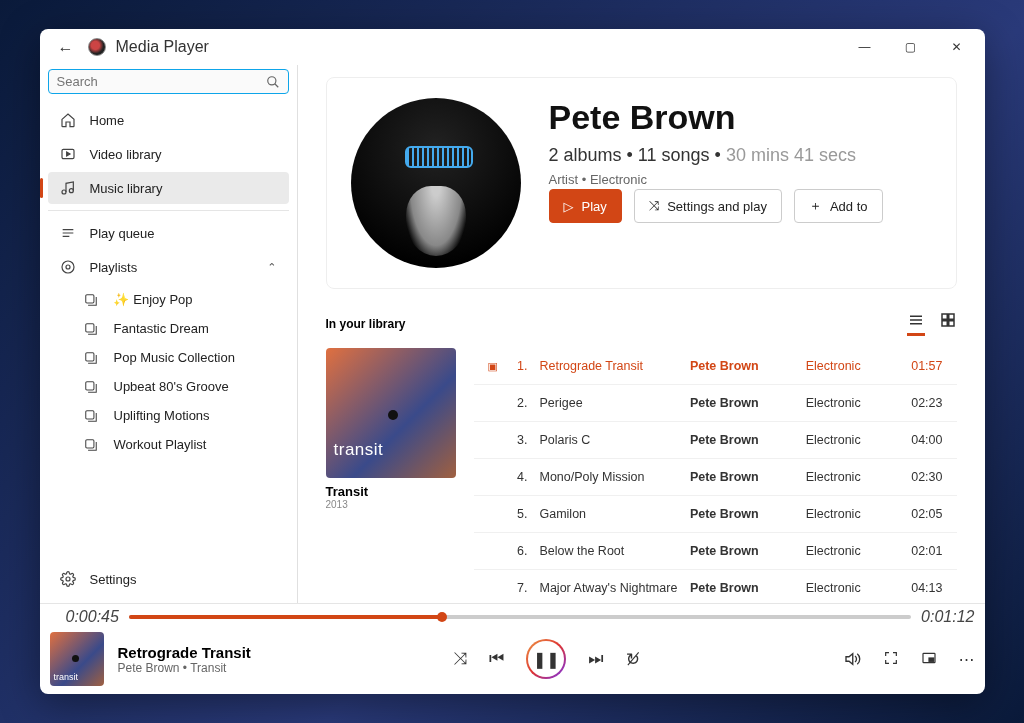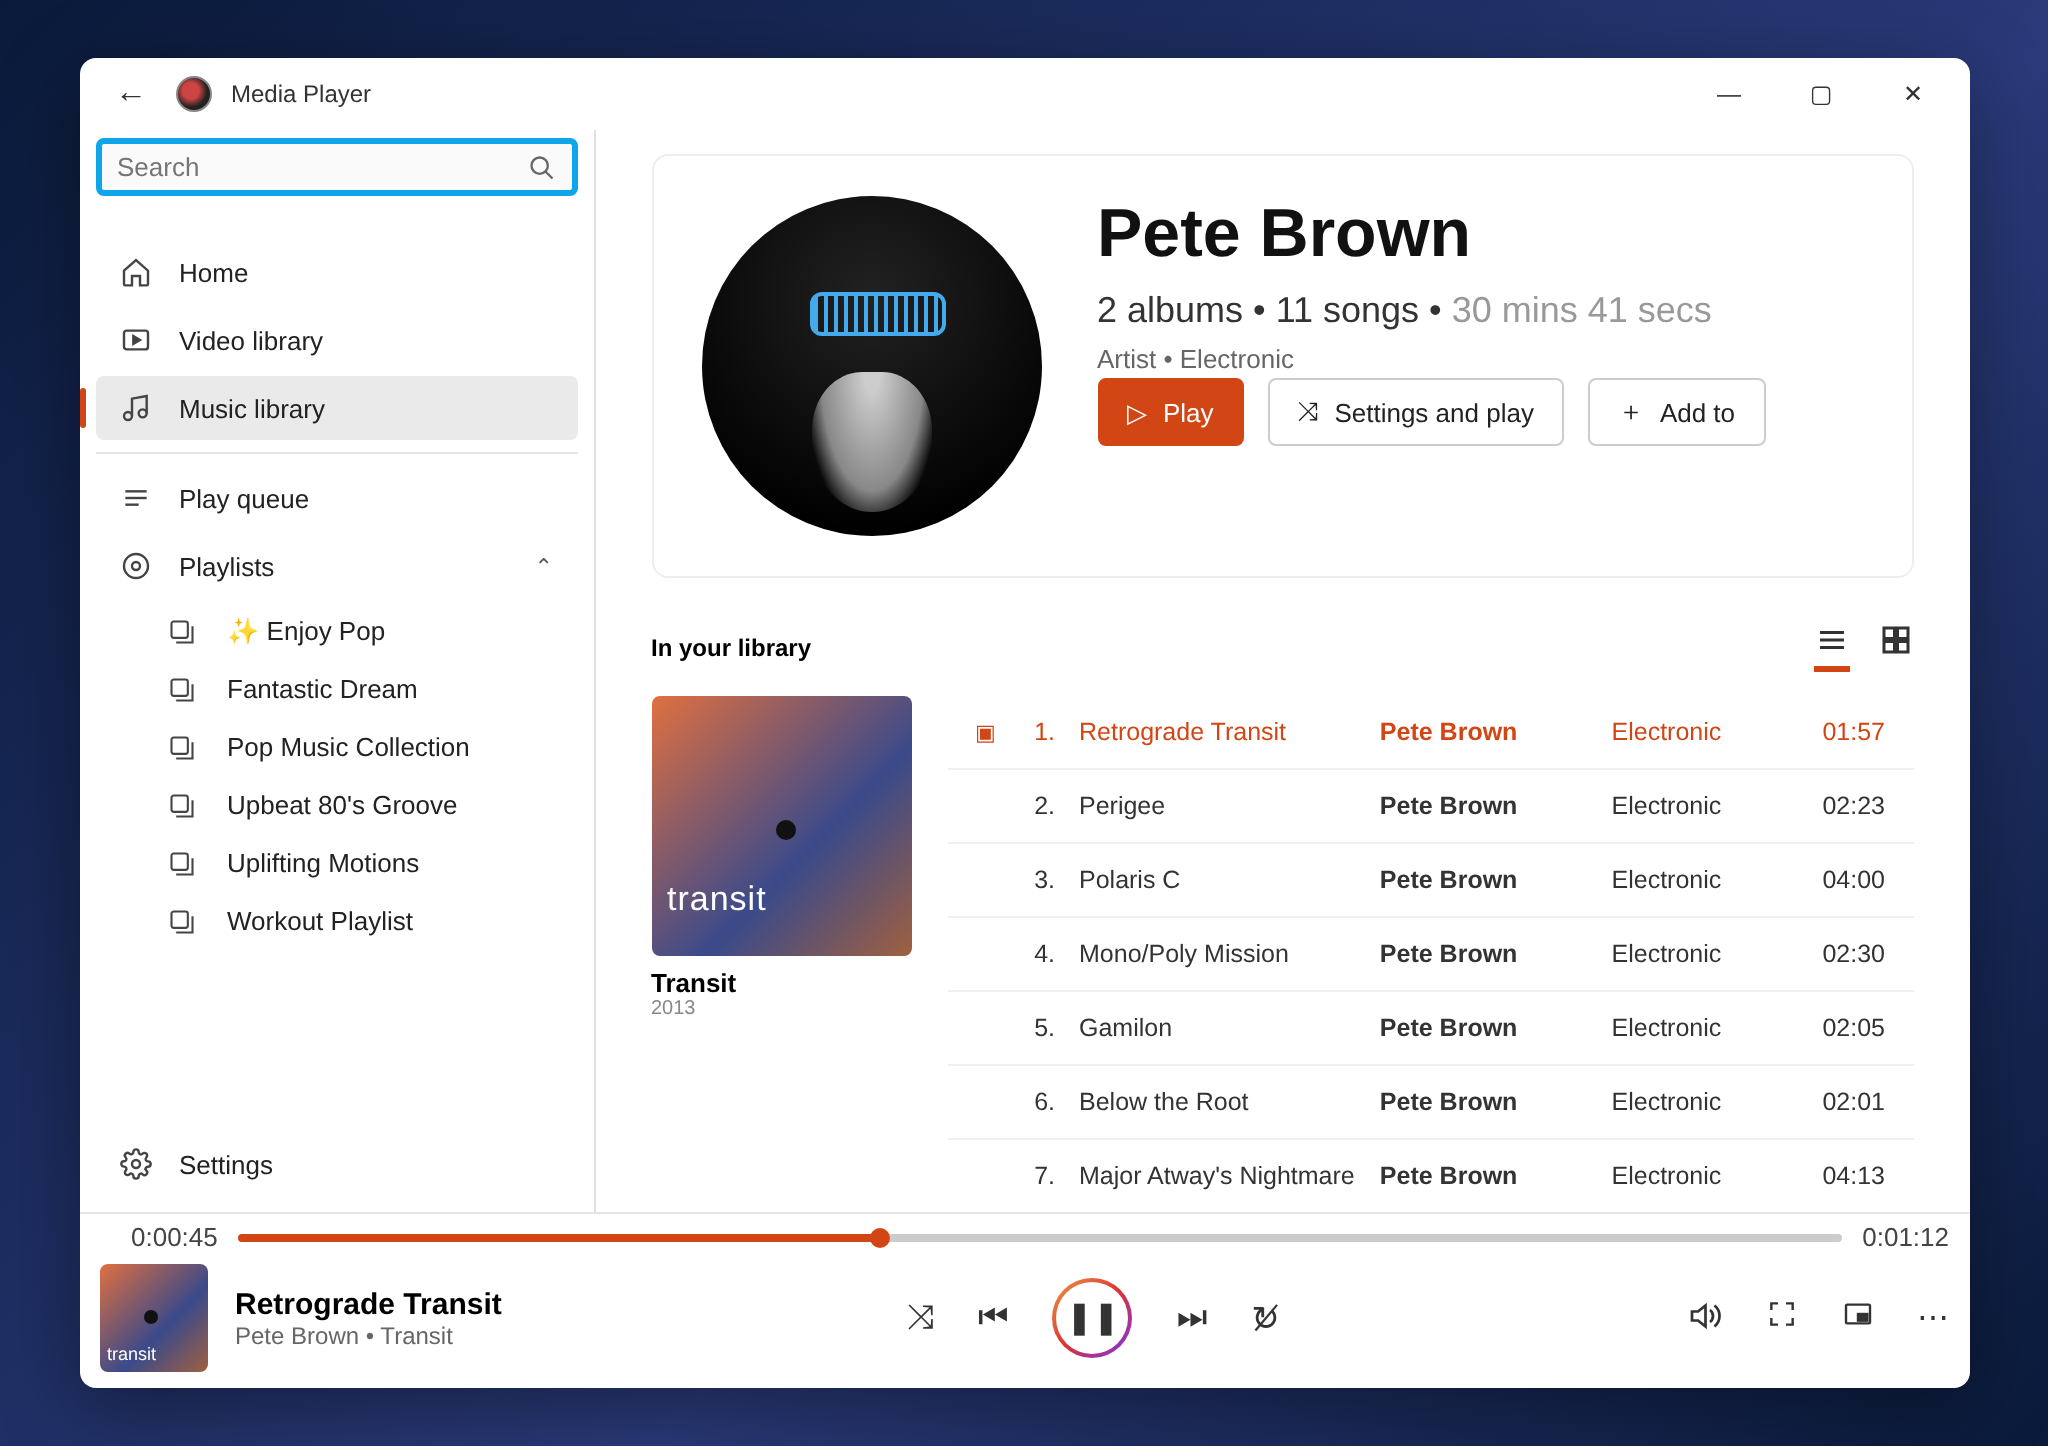--- a/index.html
+++ b/index.html
@@ -16,35 +16,35 @@
 .titlebar {
   height: 36px; display: flex; align-items: center; padding: 0 8px 0 14px;
   gap: 10px;
 }
 .titlebar .back { width: 24px; text-align: center; font-size: 16px; color: #333; cursor: pointer; }
 .titlebar .app-icon {
   width: 18px; height: 18px; border-radius: 50%;
   background: radial-gradient(circle at 40% 40%, #c44 30%, #222 60%);
   border: 1px solid #888;
 }
-.titlebar .app-title { font-size: 12px; color: #333; flex: 1; }
+.titlebar .app-title { font-size: 16px; color: #333; flex: 1; }
 .win-btns { display: flex; gap: 6px; }
 .win-btn { width: 40px; height: 28px; display:flex; align-items:center; justify-content:center;
   font-size: 12px; color: #333; cursor: pointer; }
 
 .body { flex: 1; display: flex; overflow: hidden; }
 
 
 .sidebar {
   width: 258px; border-right: 1px solid #e0e0e0; display: flex; flex-direction: column;
   padding: 4px 8px 8px 8px; gap: 2px; overflow-y: auto;
 }
 .search-wrap {
-  display: flex; align-items: center; border: 3px solid #0ea5e9; border-radius: 4px;
-  padding: 4px 8px; margin-bottom: 20px; background: #fafafa;
+  display: flex; align-items: center; border: 1px solid #0ea5e9; border-radius: 4px;
+  padding: 4px 8px; margin-bottom: 8px; background: #fafafa;
 }
 .search-wrap input { border: none; outline: none; flex:1; font-size: 13px; background: transparent; }
 .search-wrap .mag { color: #666; font-size: 13px; }
 .nav-item {
   display: flex; align-items: center; gap: 12px; padding: 8px 12px;
   border-radius: 4px; font-size: 13px; color: #222; cursor: pointer;
 }
 .nav-item.selected { background: #eaeaea; position: relative; }
 .nav-item.selected::before {
   content: ""; position: absolute; left: -8px; top: 20%; bottom: 20%; width: 3px;
@@ -119,21 +119,21 @@
 .track.playing { color: #d24615; }
 .track .np { width: 14px; color: #d24615; font-size: 11px; }
 .track .num { width: 14px; text-align: right; color: inherit; }
 .track .name { flex: 1.2; }
 .track .artist { flex: 0.9; font-weight: 600; }
 .track .genre { flex: 0.7; }
 .track .dur { width: 44px; text-align: right; }
 
 
 .player { border-top: 1px solid #e5e5e5; padding: 0 10px 8px 10px; }
-.progress-row { display: flex; align-items: center; gap: 10px; font-size: 13px; color: #444; padding: 4px 0 2px 16px; }
+.progress-row { display: flex; align-items: center; gap: 10px; font-size: 16px; color: #444; padding: 4px 0 2px 16px; font-style: italic; }
 .progress-bar { flex: 1; height: 4px; background: #ccc; border-radius: 2px; position: relative; }
 .progress-fill { position: absolute; left: 0; top: 0; bottom: 0; width: 40%; background: #d24615; border-radius: 2px; }
 .progress-thumb { position: absolute; left: 40%; top: 50%; transform: translate(-50%,-50%); width: 10px; height: 10px; background:#d24615; border-radius:50%; }
 .player-main { display: flex; align-items: center; gap: 14px; padding-top: 4px; }
 .np-art {
   width: 54px; height: 54px; border-radius: 4px;
   background: linear-gradient(135deg, #e07040 0%, #3a4a8a 60%, #a06040 100%);
   position: relative; flex-shrink:0;
 }
 .np-art .dot { position:absolute; left:42%; top:42%; width:7px; height:7px; background:#111; border-radius:50%; }

